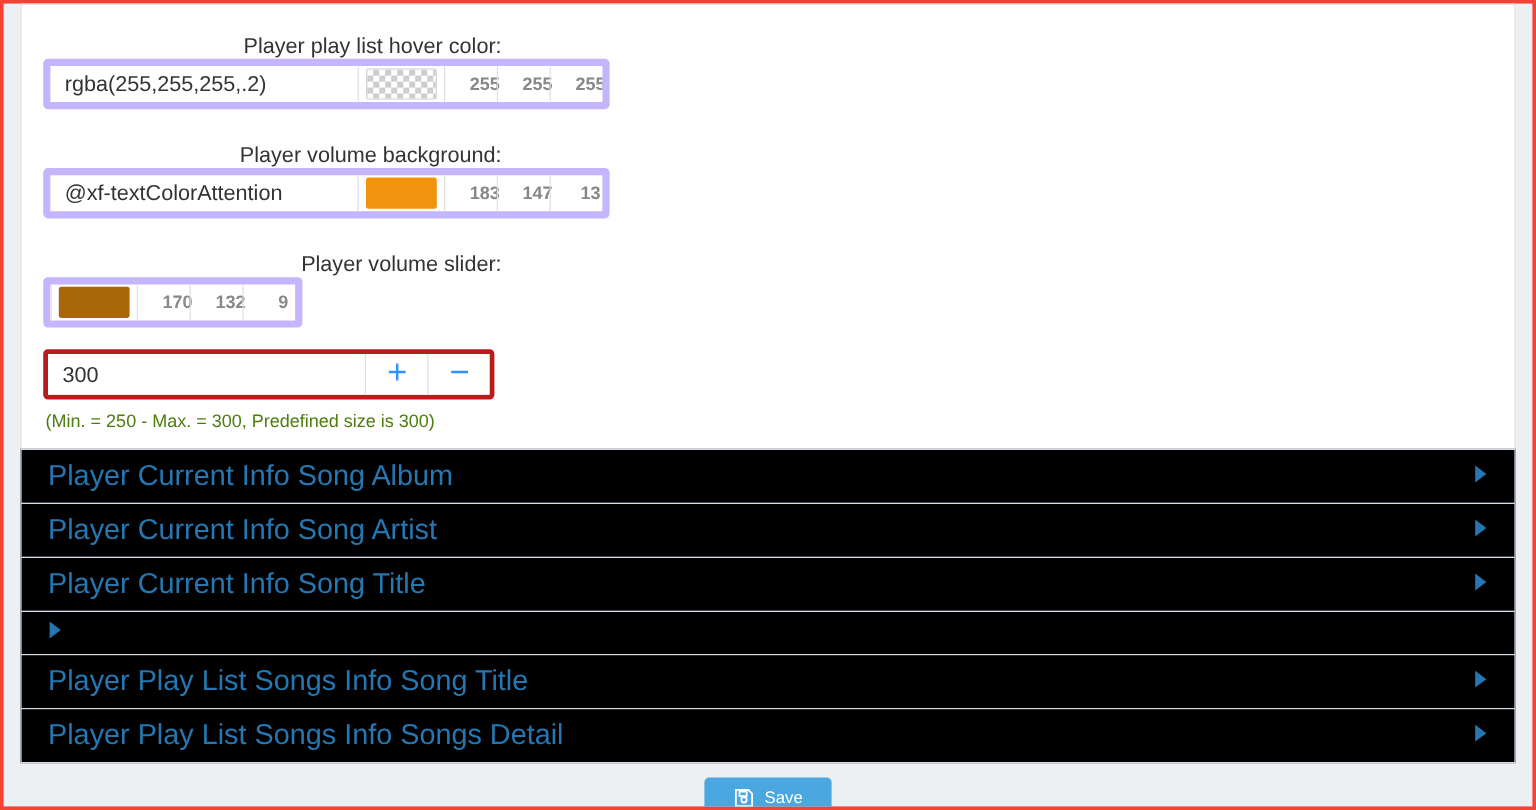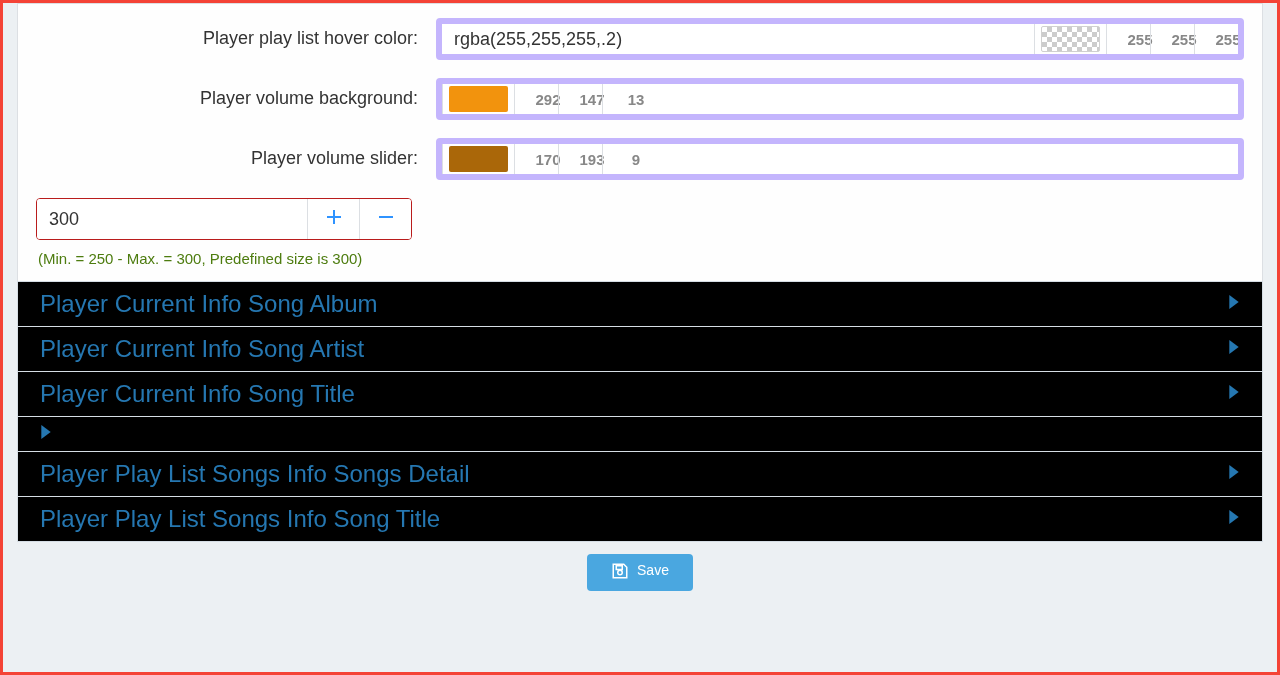--- a/index.html
+++ b/index.html
@@ -23,20 +23,21 @@
     background: #fefefe;
     border: 1px solid #dcdfe3;
     border-bottom: none;
     margin: 0 14px;
     padding-bottom: 10px;
   }
   .form-row {
     display: flex;
     align-items: flex-start;
     padding: 14px 18px 4px 18px;
+    flex-direction: column;
   }
   .form-label {
     width: 400px;
     text-align: right;
     padding-right: 18px;
     font-size: 18px;
     color: #333;
     padding-top: 10px;
   }
   .form-val {
@@ -92,21 +93,21 @@
     align-items: center;
     justify-content: center;
     font-size: 15px;
     color: #888;
     font-weight: 600;
     padding-left: 23px;
   }
   .num-row {
     display: flex;
     width: 376px;
-    border: 1px solid #b91c1c;
+    border: 4px solid #b91c1c;
     border-radius: 4px;
     height: 42px;
     background: #fff;
     overflow: hidden;
   }
   .num-input {
     flex: 1;
     border: none;
     padding: 0 12px;
     font-size: 18px;
@@ -190,39 +191,40 @@
             <div class="rgb-cell">255</div>
             <div class="rgb-cell">255</div>
           </div>
         </div>
       </div>
 
       <div class="form-row">
         <div class="form-label">Player volume background:</div>
         <div class="form-val">
           <div class="color-row">
+            <input class="color-text" value="@xf-textColorAttention" style="">
             <div class="swatch-box">
               <div class="swatch swatch-orange"></div>
             </div>
-            <div class="rgb-cell">292</div>
+            <div class="rgb-cell">183</div>
             <div class="rgb-cell">147</div>
             <div class="rgb-cell">13</div>
           </div>
         </div>
       </div>
 
       <div class="form-row">
         <div class="form-label">Player volume slider:</div>
         <div class="form-val">
           <div class="color-row">
             <div class="swatch-box">
               <div class="swatch swatch-brown"></div>
             </div>
             <div class="rgb-cell">170</div>
-            <div class="rgb-cell">193</div>
+            <div class="rgb-cell">132</div>
             <div class="rgb-cell">9</div>
           </div>
         </div>
       </div>
 
       <div class="form-row">
         <div class="form-val">
           <div class="num-row">
             <input class="num-input" value="300" style="">
             <div class="step-btn">
@@ -264,27 +266,27 @@
         <span class="acc-caret"><svg viewBox="0 0 8 12">
               <path d="M0 0l8 6-8 6z"></path>
             </svg></span>
       </div>
       <div class="acc-item">
         <span class="acc-caret"><svg viewBox="0 0 8 12">
               <path d="M0 0l8 6-8 6z"></path>
             </svg></span>
       </div>
       <div class="acc-item">
+        <span class="acc-title">Player Play List Songs Info Song Title</span>
+        <span class="acc-caret"><svg viewBox="0 0 8 12">
+              <path d="M0 0l8 6-8 6z"></path>
+            </svg></span>
+      </div>
+      <div class="acc-item">
         <span class="acc-title">Player Play List Songs Info Songs Detail</span>
-        <span class="acc-caret"><svg viewBox="0 0 8 12">
-              <path d="M0 0l8 6-8 6z"></path>
-            </svg></span>
-      </div>
-      <div class="acc-item">
-        <span class="acc-title">Player Play List Songs Info Song Title</span>
         <span class="acc-caret"><svg viewBox="0 0 8 12">
               <path d="M0 0l8 6-8 6z"></path>
             </svg></span>
       </div>
     </div>
 
     <div class="footer">
       <button class="save-btn">
         <span>
           <svg viewBox="0 0 24 24">

